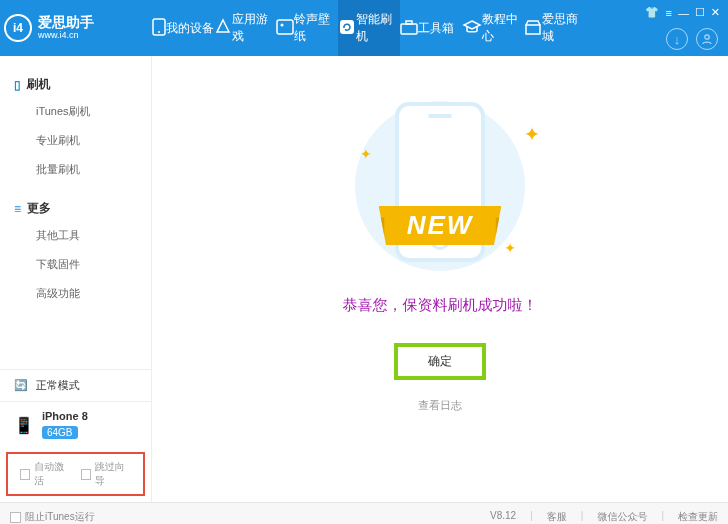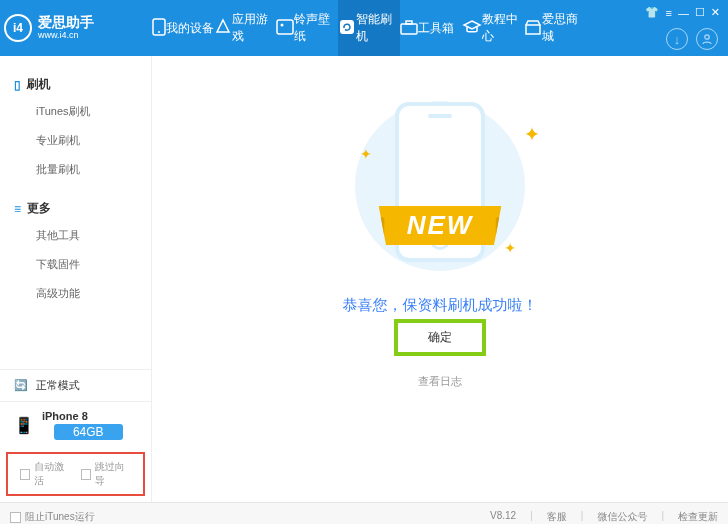--- a/index.html
+++ b/index.html
@@ -26,38 +26,38 @@
 .side-group { padding: 6px 0; }
 .side-group-title { display: flex; align-items: center; gap: 6px; padding: 4px 14px; font-size: 12px; color: #333; font-weight: bold; }
 .side-group-title .gi { color: #1d8fe1; font-size: 12px; }
 .side-item { padding: 7px 14px 7px 36px; font-size: 11px; color: #666; cursor: pointer; }
 .side-item.active { color: #1d8fe1; }
 .side-status { padding: 8px 14px; border-top: 1px solid #eee; border-bottom: 1px solid #eee; display: flex; align-items: center; gap: 8px; font-size: 11px; color: #333; }
 .side-status .sic { color: #1d8fe1; }
 .side-device { padding: 8px 14px; display: flex; align-items: center; gap: 8px; }
 .side-device .dic { color: #1d8fe1; }
 .side-device .dname { font-size: 11px; font-weight: bold; color: #333; }
-.side-device .dbadge { background: #3aa3f0; color: #fff; font-size: 12px; padding: 1px 19px; border-radius: 3px; margin-top: 2px; display: inline-block; margin-left: 12px; }
+.side-device .dbadge { background: #3aa3f0; color: #fff; font-size: 10px; padding: 1px 5px; border-radius: 3px; margin-top: 2px; display: inline-block; }
 .side-checks { border: 2px solid #e74c3c; margin: 4px 6px 6px 6px; padding: 6px 12px; display: flex; gap: 10px; }
 .chk { display: flex; align-items: center; gap: 4px; font-size: 10px; color: #999; }
 .chk-box { width: 11px; height: 11px; border: 1px solid #bbb; background: #fff; }
 
 .main { flex: 1; display: flex; flex-direction: column; align-items: center; padding-top: 40px; position: relative; background: #fff; }
 .illus { width: 220px; height: 180px; position: relative; margin-bottom: 20px; }
 .illus-circle { position: absolute; width: 170px; height: 170px; border-radius: 50%; background: #e9f5fd; left: 50%; top: 50%; transform: translate(-50%, -50%); }
 .illus-phone { position: absolute; width: 90px; height: 160px; background: #fff; border: 4px solid #d9eefb; border-radius: 14px; left: 50%; top: 6px; transform: translateX(-50%); }
 .illus-phone::before { content: ""; position: absolute; width: 24px; height: 4px; background: #d9eefb; border-radius: 2px; top: 8px; left: 50%; transform: translateX(-50%); }
 .illus-phone::after { content: ""; position: absolute; width: 14px; height: 14px; border: 3px solid #d9eefb; border-radius: 50%; bottom: 8px; left: 50%; transform: translateX(-50%); }
 .illus-ribbon { position: absolute; left: 50%; transform: translateX(-50%); top: 110px; background: #f5b700; color: #fff; font-size: 26px; font-weight: 900; font-style: italic; padding: 4px 28px; letter-spacing: 2px; clip-path: polygon(0 0, 100% 0, 94% 100%, 6% 100%); }
 .illus-ribbon::before, .illus-ribbon::after { content: ""; position: absolute; top: 8px; width: 18px; height: 26px; background: #d99f00; z-index: -1; }
 .illus-ribbon::before { left: -12px; clip-path: polygon(0 0, 100% 15%, 100% 85%, 0 100%, 40% 50%); }
 .illus-ribbon::after { right: -12px; clip-path: polygon(0 15%, 100% 0, 60% 50%, 100% 100%, 0 85%); }
 .star { position: absolute; color: #f5b700; font-size: 14px; }
 .s1 { top: 50px; left: 30px; } .s2 { top: 30px; right: 12px; transform: scale(1.4); } .s3 { bottom: 20px; right: 34px; }
-.msg { font-size: 15px; color: #3b82f6; margin-bottom: 4px; }
+.msg { font-size: 15px; color: #a21caf; margin-bottom: 28px; }
 .btn-ok { padding: 6px 30px; border: 4px solid #84cc16; background: #fff; font-size: 12px; color: #333; cursor: pointer; margin-bottom: 18px; }
 .link-log { font-size: 11px; color: #999; cursor: pointer; }
 
 .footer { height: 22px; background: #f7f7f7; border-top: 1px solid #e5e5e5; display: flex; align-items: flex-end; padding: 0 10px; font-size: 10px; color: #888; }
 .footer .chk { color: #888; }
 .footer-right { margin-left: auto; display: flex; gap: 14px; }
 .footer-right span { cursor: pointer; }
 .divider { color: #ccc; }
 </style>
 </head>

